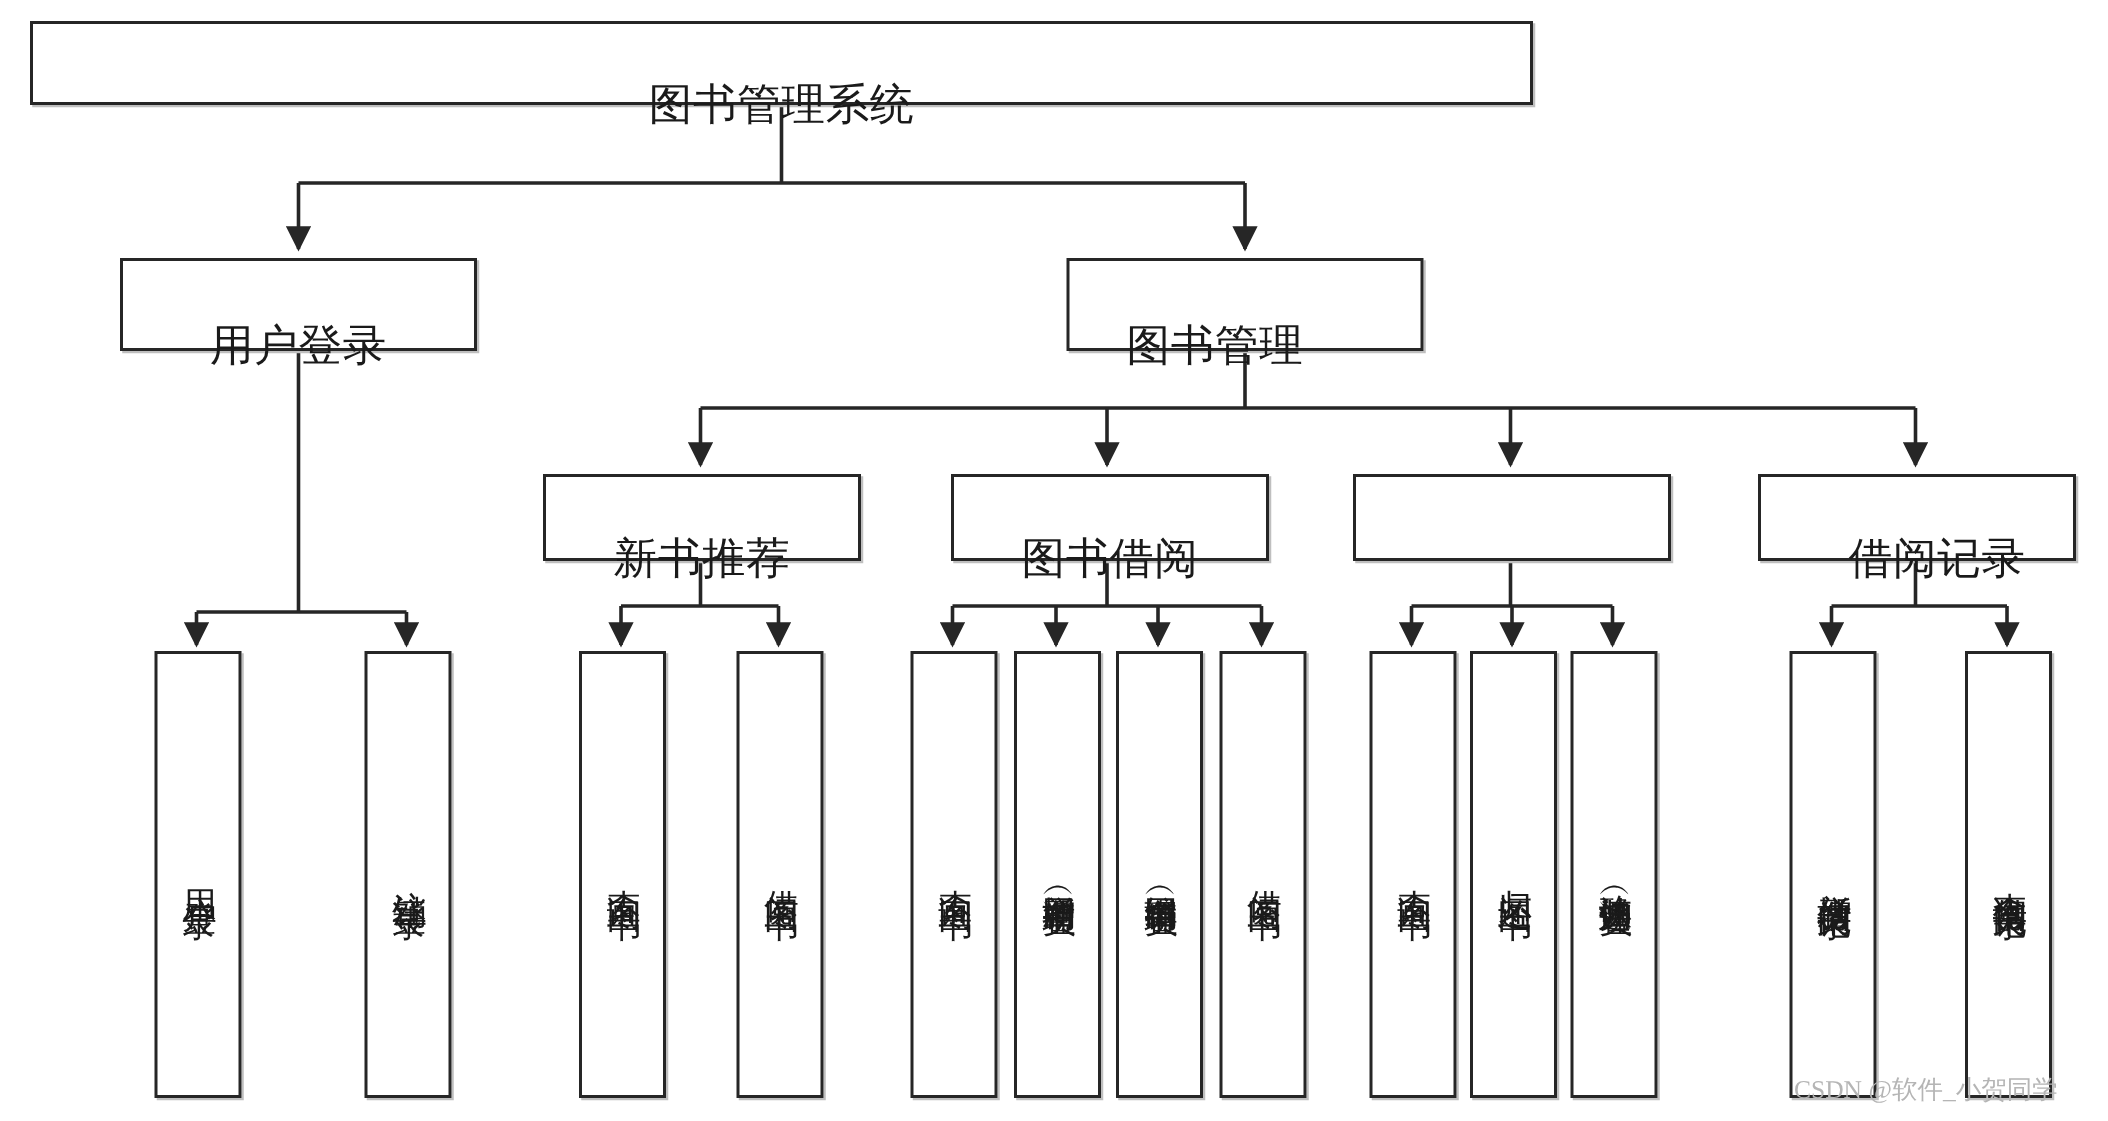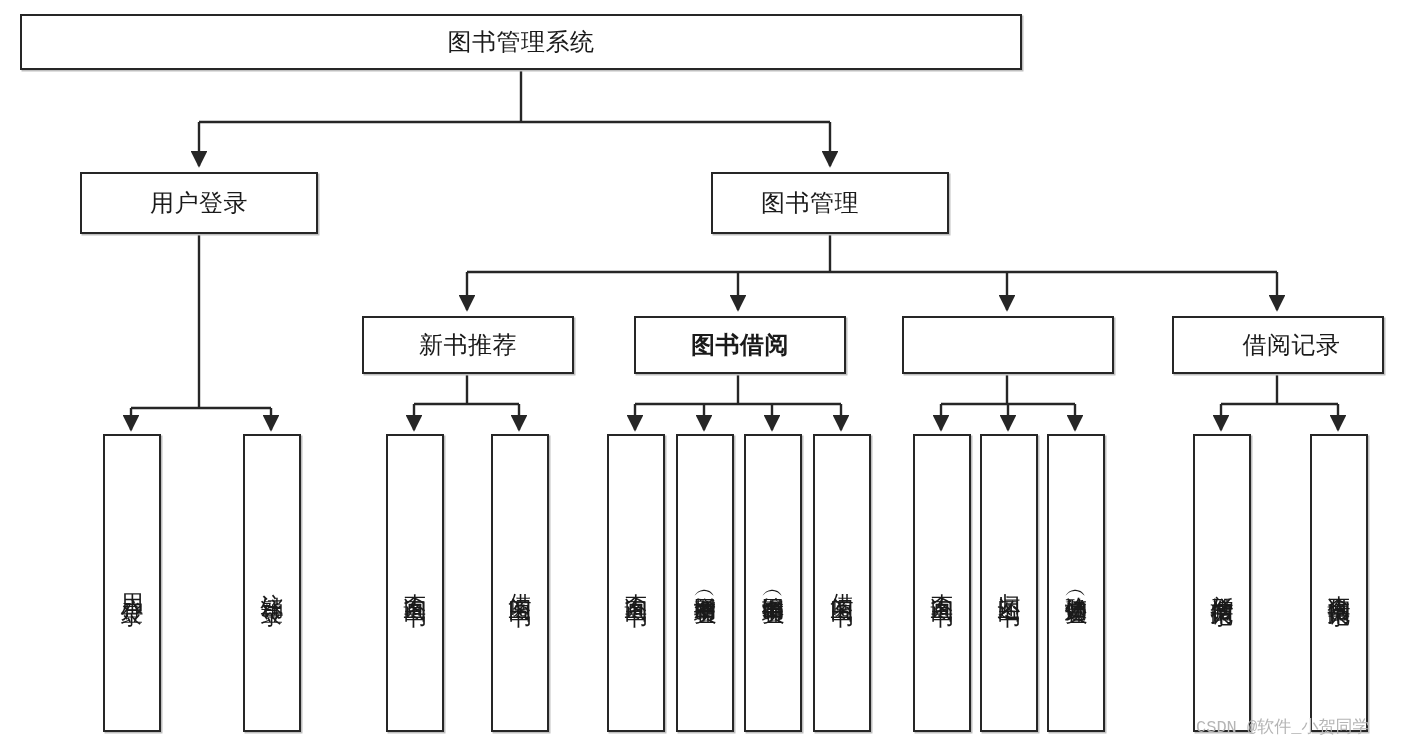--- a/index.html
+++ b/index.html
@@ -30,24 +30,25 @@
     position: absolute;
     display: flex;
     align-items: center;
     justify-content: center;
     color: #1a1a1a;
     font-family: "DejaVu Sans", "Liberation Sans", sans-serif;
     pointer-events: none;
     user-select: none;
   }
   .node-label.h {
-    font-size: 24px;
+    font-size: 29px;
     line-height: 1.1;
     letter-spacing: 0.5px;
     white-space: nowrap;
+    margin-top: 28px;
   }
   .node-label.v {
     writing-mode: vertical-rl;
     text-orientation: upright;
     font-size: 23px;
     letter-spacing: 4px;
     line-height: 1.0;
     white-space: nowrap;
     align-items: center;
     justify-content: center;
@@ -56,21 +57,21 @@
     position: absolute;
     box-sizing: border-box;
     background: #ffffff;
     border: 2px solid #262626;
     box-shadow: 1.5px 1.5px 0 0 #bfbfbf;
   }
   .watermark {
     position: absolute;
     color: #b5b5b5;
     font-size: 17px;
-    font-family: Liberation Mono, monospace;
+    font-family: Liberation Serif, serif;
     white-space: nowrap;
     user-select: none;
     text-align: center;
   }
 </style>
 </head>
 <body>
 
 <div id="canvas">
 
@@ -131,21 +132,21 @@
   <div class="node-box" style="left:80px; top:172px; width:238px; height:62px;"></div>
   <div class="node-label h" style="left:80px; top:172px; width:238px; height:62px;">用户登录</div>
 
   <div class="node-box" style="left:711px; top:172px; width:238px; height:62px;"></div>
   <div class="node-label h" style="left:711px; top:172px; width:198px; height:62px;">图书管理</div>
 
   <div class="node-box" style="left:362px; top:316px; width:212px; height:58px;"></div>
   <div class="node-label h" style="left:362px; top:316px; width:212px; height:58px;text-align:right;">新书推荐</div>
 
   <div class="node-box" style="left:634px; top:316px; width:212px; height:58px;"></div>
-  <div class="node-label h" style="left:634px; top:316px; width:212px; height:58px;font-weight:bold;">图书借阅</div>
+  <div class="node-label h" style="left:634px; top:316px; width:212px; height:58px;">图书借阅</div>
 
   <div class="node-box" style="left:902px; top:316px; width:212px; height:58px;"></div>
 
   <div class="node-box" style="left:1172px; top:316px; width:212px; height:58px;"></div>
   <div class="node-label h" style="left:1172px; top:316px; width:239px; height:58px;">借阅记录</div>
 
   <div class="node-box" style="left:103px; top:434px; width:58px; height:298px;"></div>
   <div class="node-label v" style="left:103px; top:434px; width:58px; height:298px;">用户登录</div>
 
   <div class="node-box" style="left:243px; top:434px; width:58px; height:298px;"></div>

